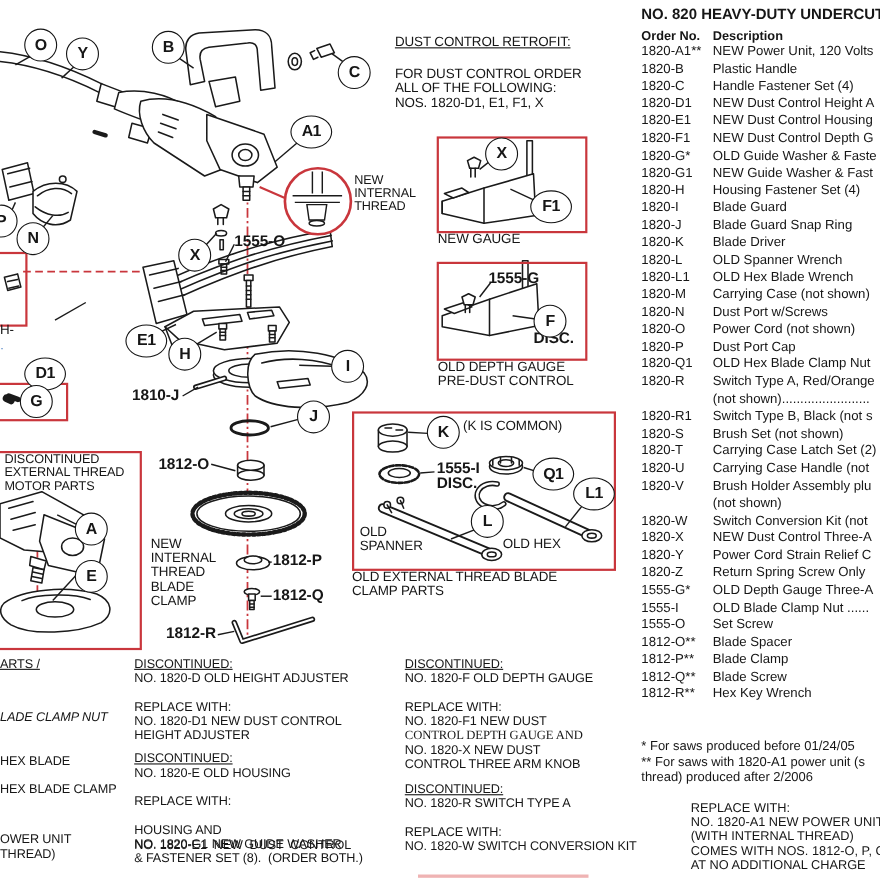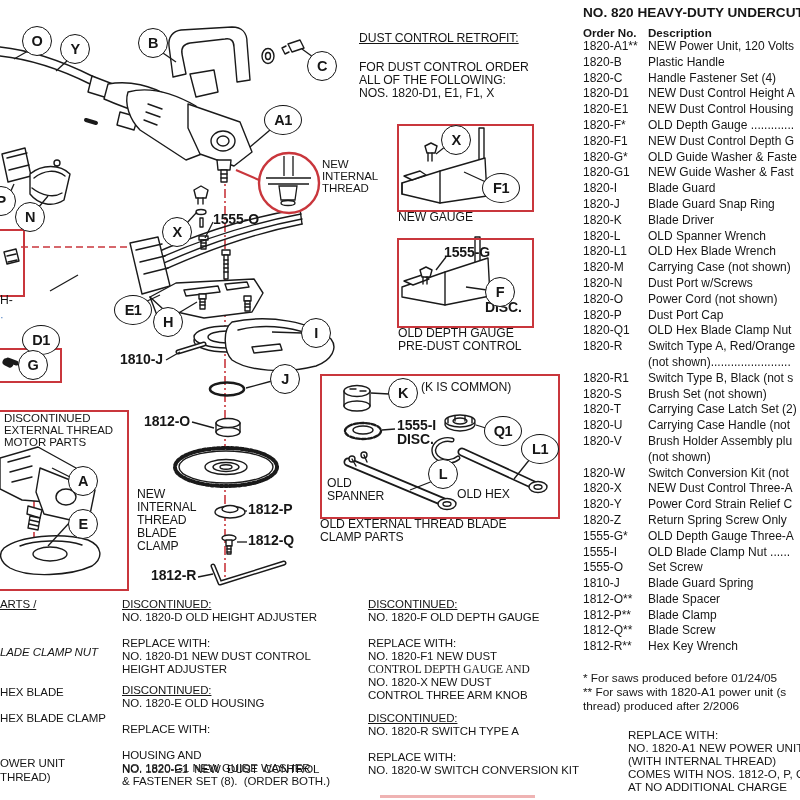--- a/index.html
+++ b/index.html
@@ -351,24 +351,24 @@
 
   <div id="title">NO. 820 HEAVY-DUTY UNDERCUT S</div>
   <div class="hdr" id="hdr-order">Order No.</div>
   <div class="hdr" id="hdr-desc">Description</div>
   <div id="parts">
       <div class="prow"><span class="pno">1820-A1**</span><span class="pdesc">NEW Power Unit, 120 Volts</span></div>
       <div class="prow"><span class="pno">1820-B</span><span class="pdesc">Plastic Handle</span></div>
       <div class="prow"><span class="pno">1820-C</span><span class="pdesc">Handle Fastener Set (4)</span></div>
       <div class="prow"><span class="pno">1820-D1</span><span class="pdesc">NEW Dust Control Height A</span></div>
       <div class="prow"><span class="pno">1820-E1</span><span class="pdesc">NEW Dust Control Housing</span></div>
-      <div class="prow"><span class="pno">1820-F*</span><span class="pdesc">OLD Depth Gauge .............</span></div>
       <div class="prow"><span class="pno">1820-F1</span><span class="pdesc">NEW Dust Control Depth G</span></div>
       <div class="prow"><span class="pno">1820-G*</span><span class="pdesc">OLD Guide Washer &amp; Faste</span></div>
       <div class="prow"><span class="pno">1820-G1</span><span class="pdesc">NEW Guide Washer &amp; Fast</span></div>
+      <div class="prow"><span class="pno">1820-H</span><span class="pdesc">Housing Fastener Set (4)</span></div>
       <div class="prow"><span class="pno">1820-I</span><span class="pdesc">Blade Guard</span></div>
       <div class="prow"><span class="pno">1820-J</span><span class="pdesc">Blade Guard Snap Ring</span></div>
       <div class="prow"><span class="pno">1820-K</span><span class="pdesc">Blade Driver</span></div>
       <div class="prow"><span class="pno">1820-L</span><span class="pdesc">OLD Spanner Wrench</span></div>
       <div class="prow"><span class="pno">1820-L1</span><span class="pdesc">OLD Hex Blade Wrench</span></div>
       <div class="prow"><span class="pno">1820-M</span><span class="pdesc">Carrying Case (not shown)</span></div>
       <div class="prow"><span class="pno">1820-N</span><span class="pdesc">Dust Port w/Screws</span></div>
       <div class="prow"><span class="pno">1820-O</span><span class="pdesc">Power Cord (not shown)</span></div>
       <div class="prow"><span class="pno">1820-P</span><span class="pdesc">Dust Port Cap</span></div>
       <div class="prow"><span class="pno">1820-Q1</span><span class="pdesc">OLD Hex Blade Clamp Nut</span></div>
@@ -380,21 +380,20 @@
       <div class="prow"><span class="pno">1820-U</span><span class="pdesc">Carrying Case Handle (not</span></div>
       <div class="prow"><span class="pno">1820-V</span><span class="pdesc">Brush Holder Assembly plu</span></div>
       <div class="prow"><span class="pno"></span><span class="pdesc">(not shown)</span></div>
       <div class="prow"><span class="pno">1820-W</span><span class="pdesc">Switch Conversion Kit (not</span></div>
       <div class="prow"><span class="pno">1820-X</span><span class="pdesc">NEW Dust Control Three-A</span></div>
       <div class="prow"><span class="pno">1820-Y</span><span class="pdesc">Power Cord Strain Relief C</span></div>
       <div class="prow"><span class="pno">1820-Z</span><span class="pdesc">Return Spring Screw Only</span></div>
       <div class="prow"><span class="pno">1555-G*</span><span class="pdesc">OLD Depth Gauge Three-A</span></div>
       <div class="prow"><span class="pno">1555-I</span><span class="pdesc">OLD Blade Clamp Nut ......</span></div>
       <div class="prow"><span class="pno">1555-O</span><span class="pdesc">Set Screw</span></div>
-      <div class="prow"><span class="pno">1810-J</span><span class="pdesc">Blade Guard Spring</span></div>
       <div class="prow"><span class="pno">1812-O**</span><span class="pdesc">Blade Spacer</span></div>
       <div class="prow"><span class="pno">1812-P**</span><span class="pdesc">Blade Clamp</span></div>
       <div class="prow"><span class="pno">1812-Q**</span><span class="pdesc">Blade Screw</span></div>
       <div class="prow"><span class="pno">1812-R**</span><span class="pdesc">Hex Key Wrench</span></div>
     </div>
   <div id="footnotes">
       <div>* For saws produced before 01/24/05</div>
       <div>** For saws with 1820-A1 power unit (s</div>
       <div>thread) produced after 2/2006</div>
     </div>

